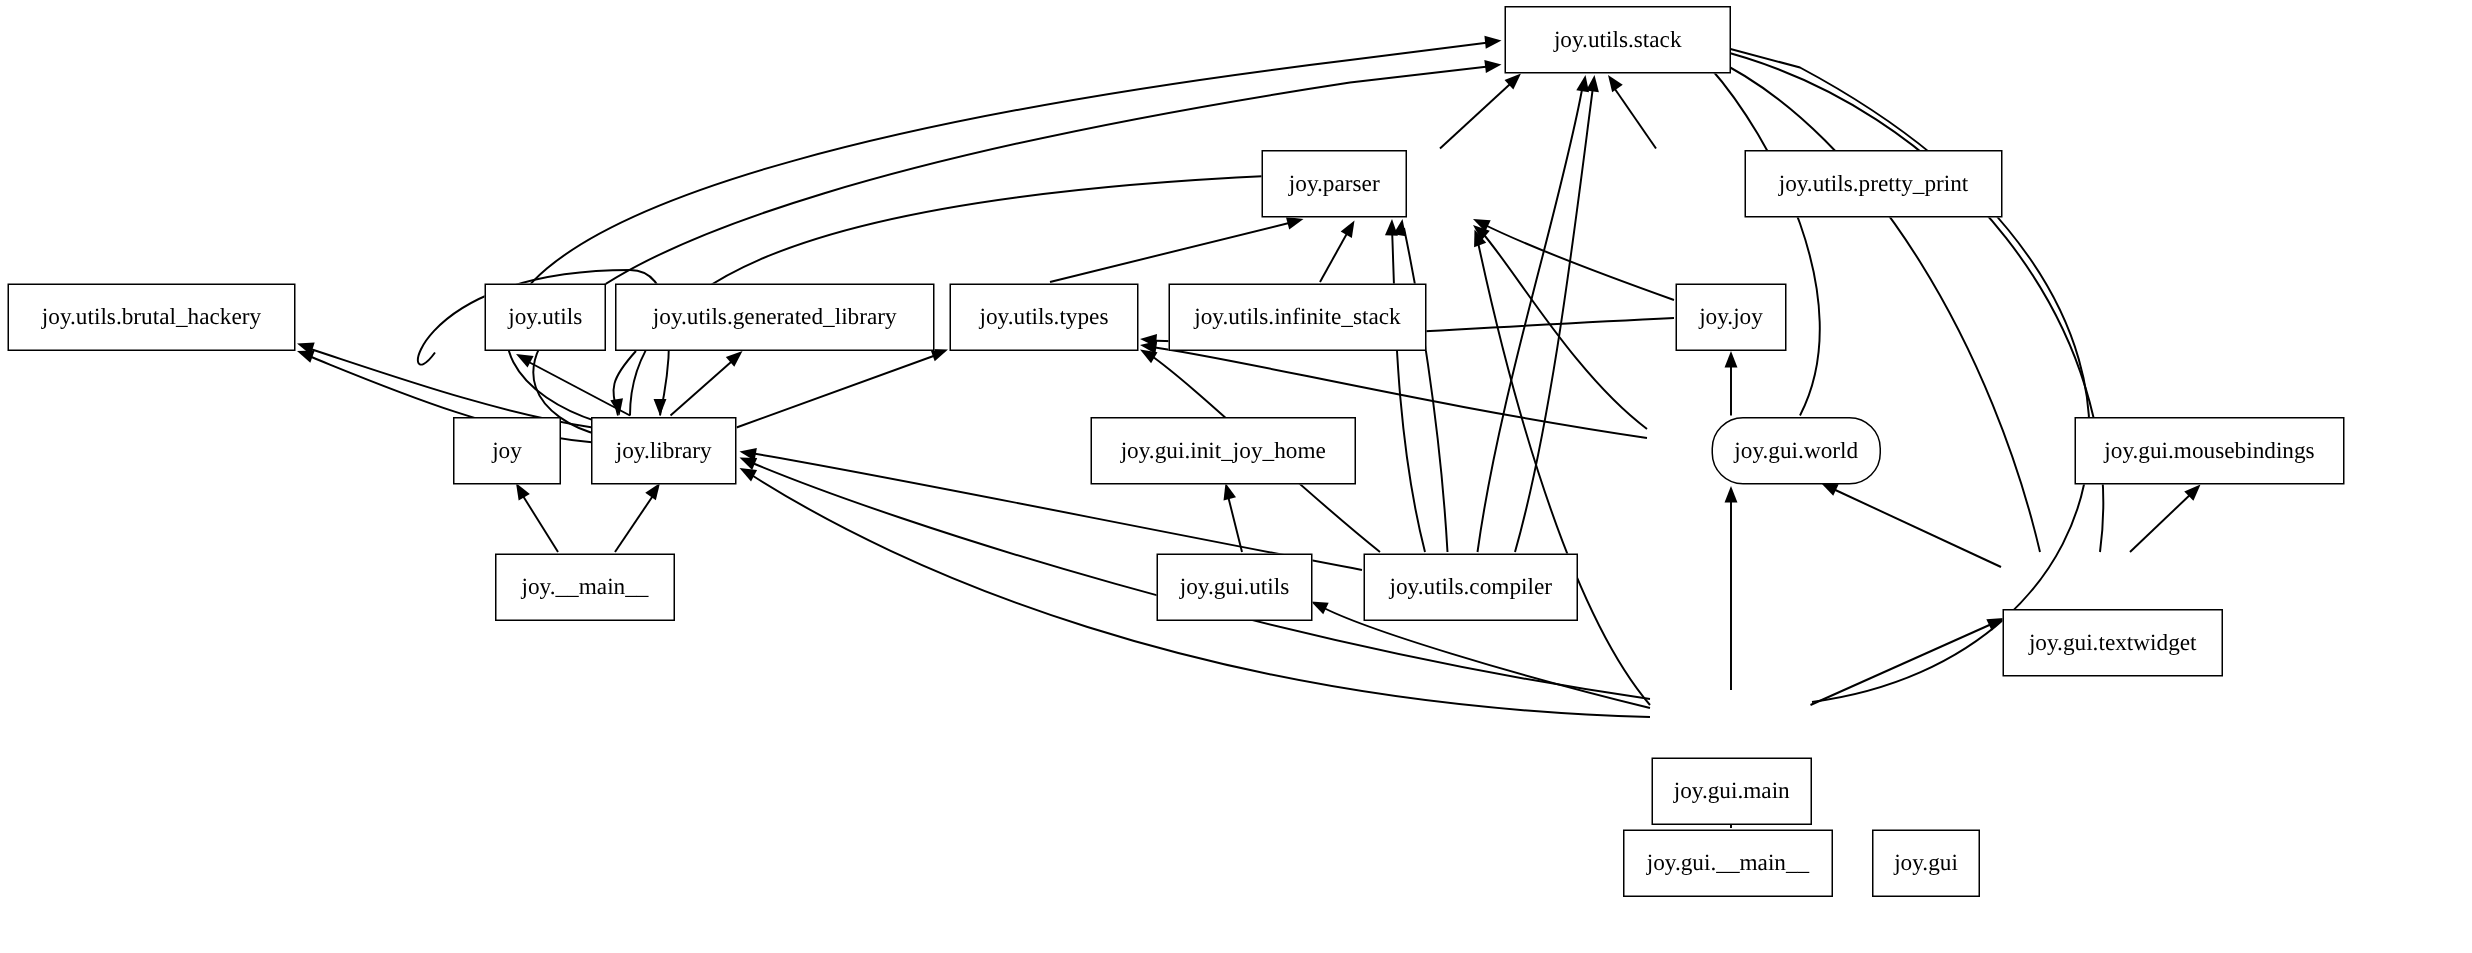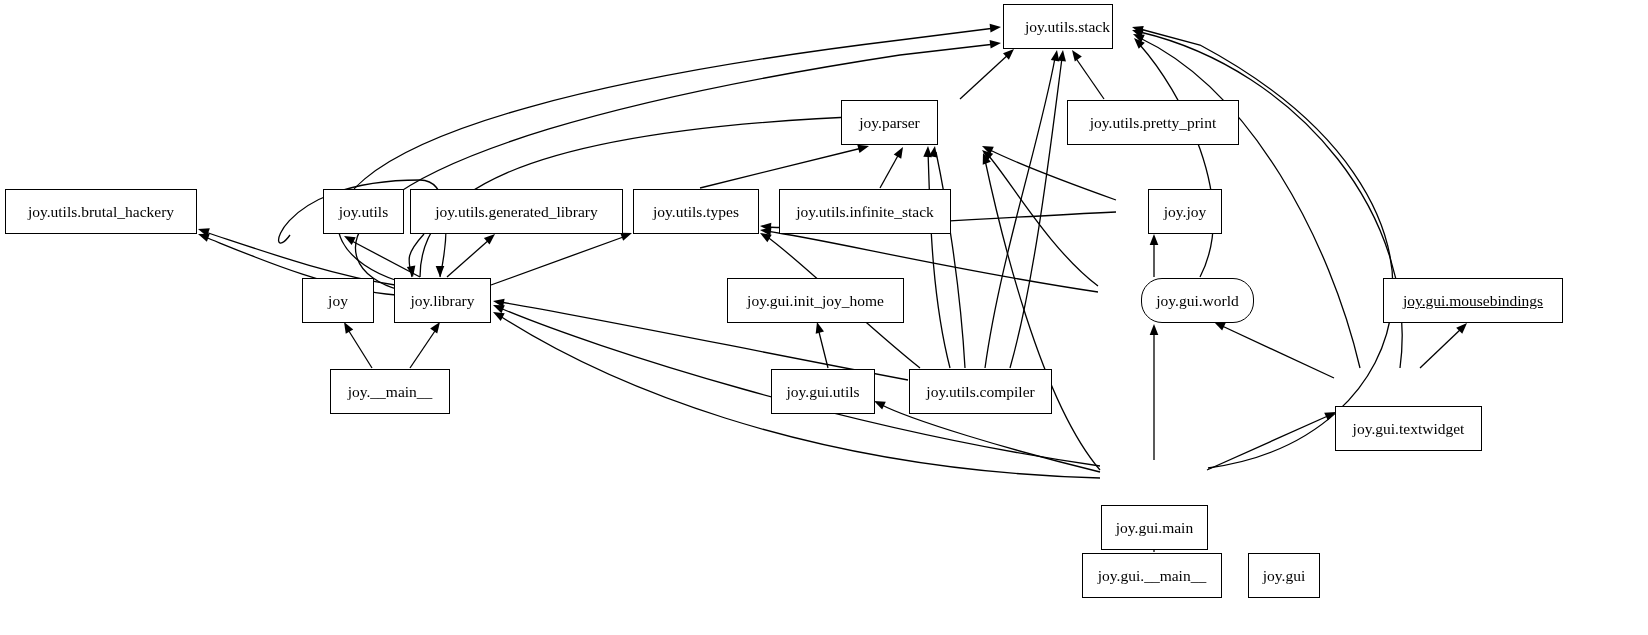--- a/index.html
+++ b/index.html
@@ -214,60 +214,60 @@
       <g>
         <path d="M 1207 470 L 1330 415" fill="none" stroke="#000000" stroke-width="1.3"></path>
         <polygon points="0,0 -11,-4.3 -11,4.3" fill="#000000" transform="translate(1336,412) rotate(-25)"></polygon>
       </g>
       <g>
         <path d="M 1154 552 L 1154 512" fill="none" stroke="#000000" stroke-width="1.3"></path>
         <polygon points="0,0 -11,-4.3 -11,4.3" fill="#000000" transform="translate(1154,506) rotate(-90)"></polygon>
       </g>
     </svg>
   <div id="node-layer">
-      <div class="node" style="left: 1003px; top: 4px; width: 110px; height: 45px; background: rgb(255, 255, 255); border-color: rgb(0, 0, 0); justify-content: flex-end;">
+      <div class="node" style="left: 1003px; top: 4px; width: 151px; height: 45px; background: rgb(255, 255, 255); border-color: rgb(0, 0, 0);">
         <span class="node-label">joy.utils.stack</span>
       </div>
       <div class="node" style="left: 841px; top: 100px; width: 97px; height: 45px; background: rgb(255, 255, 255); border-color: rgb(0, 0, 0);">
         <span class="node-label">joy.parser</span>
       </div>
-      <div class="node" style="left: 1067px; top: 100px; width: 172px; height: 45px; background: rgb(255, 255, 255); border-color: rgb(0, 0, 0);">
+      <div class="node" style="left: 1163px; top: 100px; width: 172px; height: 45px; background: rgb(255, 255, 255); border-color: rgb(0, 0, 0);">
         <span class="node-label">joy.utils.pretty_print</span>
       </div>
       <div class="node" style="left: 5px; top: 189px; width: 192px; height: 45px; background: rgb(255, 255, 255); border-color: rgb(0, 0, 0);">
         <span class="node-label">joy.utils.brutal_hackery</span>
       </div>
       <div class="node" style="left: 275px; top: 189px; width: 81px; height: 45px; background: rgb(255, 255, 255); border-color: rgb(0, 0, 0); margin-left: 48px;">
         <span class="node-label">joy.utils</span>
       </div>
       <div class="node" style="left: 410px; top: 189px; width: 213px; height: 45px; background: rgb(255, 255, 255); border-color: rgb(0, 0, 0);">
         <span class="node-label">joy.utils.generated_library</span>
       </div>
       <div class="node" style="left: 633px; top: 189px; width: 126px; height: 45px; background: rgb(255, 255, 255); border-color: rgb(0, 0, 0);">
         <span class="node-label">joy.utils.types</span>
       </div>
       <div class="node" style="left: 779px; top: 189px; width: 172px; height: 45px; background: rgb(255, 255, 255); border-color: rgb(0, 0, 0);">
         <span class="node-label">joy.utils.infinite_stack</span>
       </div>
-      <div class="node" style="left: 1117px; top: 189px; width: 74px; height: 45px; background: rgb(255, 255, 255); border-color: rgb(0, 0, 0); margin-left: 31px;">
+      <div class="node" style="left: 1117px; top: 189px; width: 74px; height: 45px; background: rgb(255, 255, 255); border-color: rgb(0, 0, 0);">
         <span class="node-label">joy.joy</span>
       </div>
       <div class="node" style="left: 302px; top: 278px; width: 72px; height: 45px; background: rgb(255, 255, 255); border-color: rgb(0, 0, 0);">
         <span class="node-label">joy</span>
       </div>
       <div class="node" style="left: 394px; top: 278px; width: 97px; height: 45px; background: rgb(255, 255, 255); border-color: rgb(0, 0, 0);">
         <span class="node-label">joy.library</span>
       </div>
       <div class="node" style="left: 727px; top: 278px; width: 177px; height: 45px; background: rgb(255, 255, 255); border-color: rgb(0, 0, 0);">
         <span class="node-label">joy.gui.init_joy_home</span>
       </div>
       <div class="node" style="left: 1141px; top: 278px; width: 113px; height: 45px; background: rgb(255, 255, 255); border-color: rgb(0, 0, 0); border-radius: 21px;">
         <span class="node-label">joy.gui.world</span>
       </div>
-      <div class="node" style="left: 1383px; top: 278px; width: 180px; height: 45px; background: rgb(255, 255, 255); border-color: rgb(0, 0, 0); text-decoration: underline;">
+      <div class="node" style="left: 1383px; top: 278px; width: 180px; height: 45px; background: rgb(255, 255, 255); border-color: rgb(0, 0, 0);">
         <span class="node-label">joy.gui.mousebindings</span>
       </div>
       <div class="node" style="left: 330px; top: 369px; width: 120px; height: 45px; background: rgb(255, 255, 255); border-color: rgb(0, 0, 0);">
         <span class="node-label">joy.__main__</span>
       </div>
       <div class="node" style="left: 771px; top: 369px; width: 104px; height: 45px; background: rgb(255, 255, 255); border-color: rgb(0, 0, 0);">
         <span class="node-label">joy.gui.utils</span>
       </div>
       <div class="node" style="left: 909px; top: 369px; width: 143px; height: 45px; background: rgb(255, 255, 255); border-color: rgb(0, 0, 0);">
         <span class="node-label">joy.utils.compiler</span>

